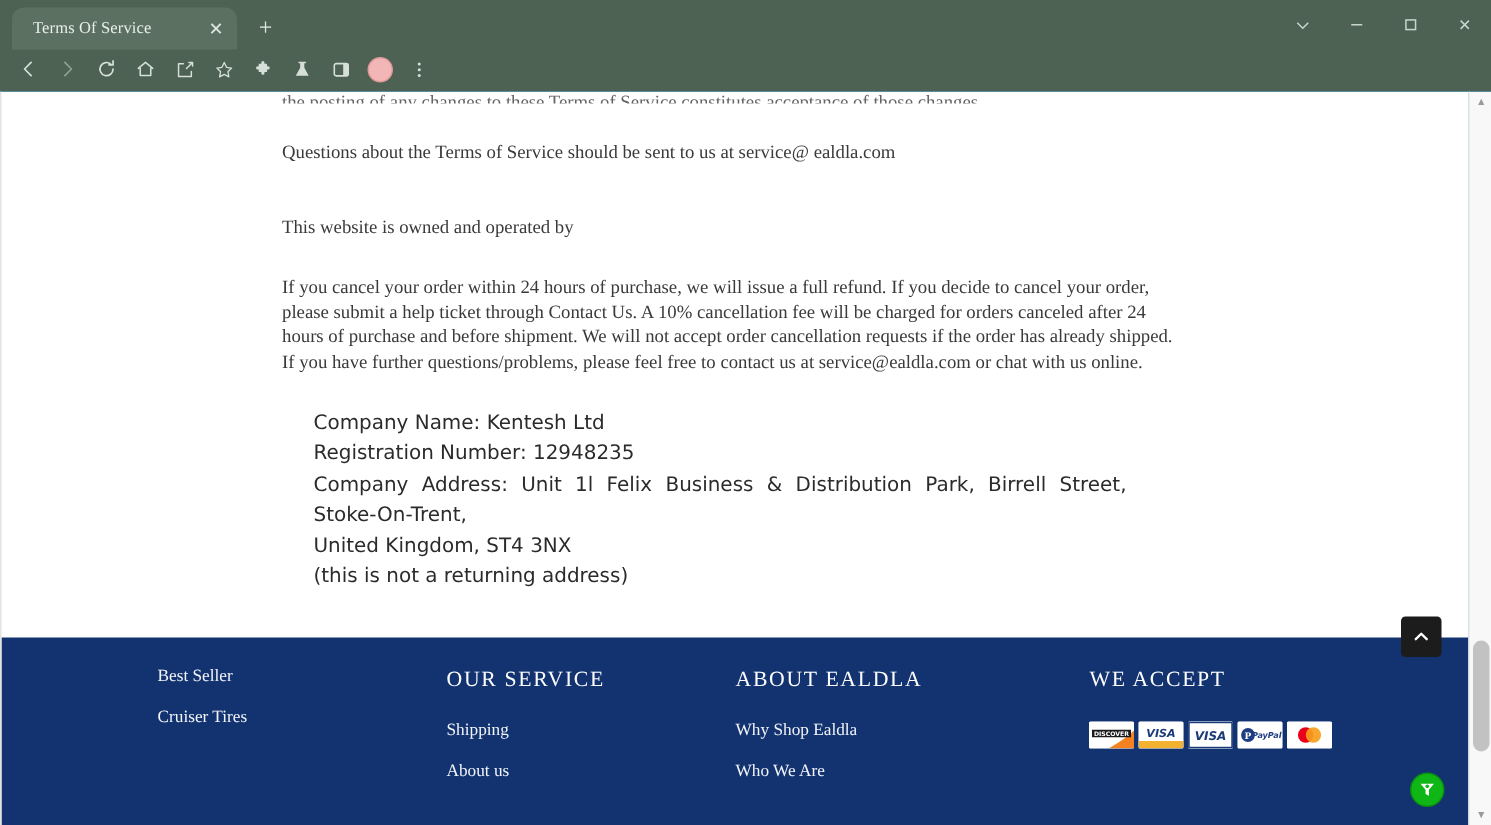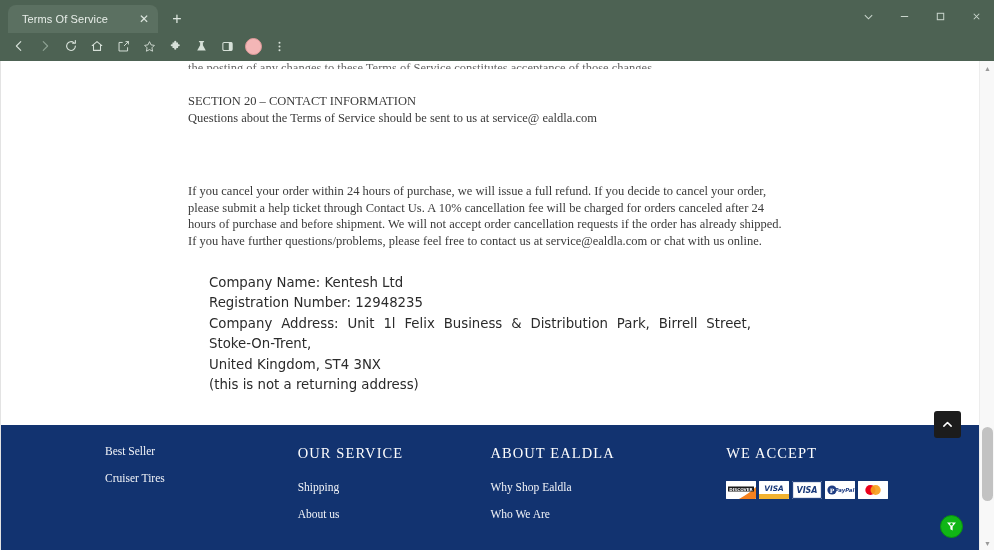--- a/index.html
+++ b/index.html
@@ -17,20 +17,21 @@
     background: #4d6253;
   }
 
   .tabstrip {
     height: 33px;
     background: #4d6253;
     display: flex; align-items: flex-end;
     padding-left: 8px;
     position: relative;
     flex: 0 0 33px;
+    font-family: Liberation Serif, serif;
   }
   .tab {
     height: 28px;
     width: 150px;
     background: #5b7061;
     border-radius: 8px 8px 0 0;
     display: flex; align-items: center;
     padding: 0 6px 0 14px;
     position: relative;
   }
@@ -347,24 +348,24 @@
 
   <div class="viewport">
 
     <div class="page">
 
       <div class="content">
 
         <div class="legal">
           <p class="clipped">the posting of any changes to these Terms of Service constitutes acceptance of those changes.</p>
           <div class="gap-lg"></div>
-          <p>SECTION 20 – CONTACT INFORMATION</p>
           <p>Questions about the Terms of Service should be sent to us at service@ ealdla.com</p>
           <div class="gap-lg"></div>
           <div class="gap-sm"></div>
+          <p>This website is owned and operated by</p>
           <div class="gap-lg"></div>
           <p>If you cancel your order within 24 hours of purchase, we will issue a full refund. If you decide to cancel your order, please submit a help ticket through Contact Us. A 10% cancellation fee will be charged for orders canceled after 24 hours of purchase and before shipment. We will not accept order cancellation requests if the order has already shipped.</p>
           <p>If you have further questions/problems, please feel free to contact us at service@ealdla.com or chat with us online.</p>
         </div>
 
         <div class="gap-lg"></div>
 
         <div class="coblock">
           <div class="noj">Company Name: Kentesh Ltd</div>
           <div class="noj">Registration Number: 12948235</div>

